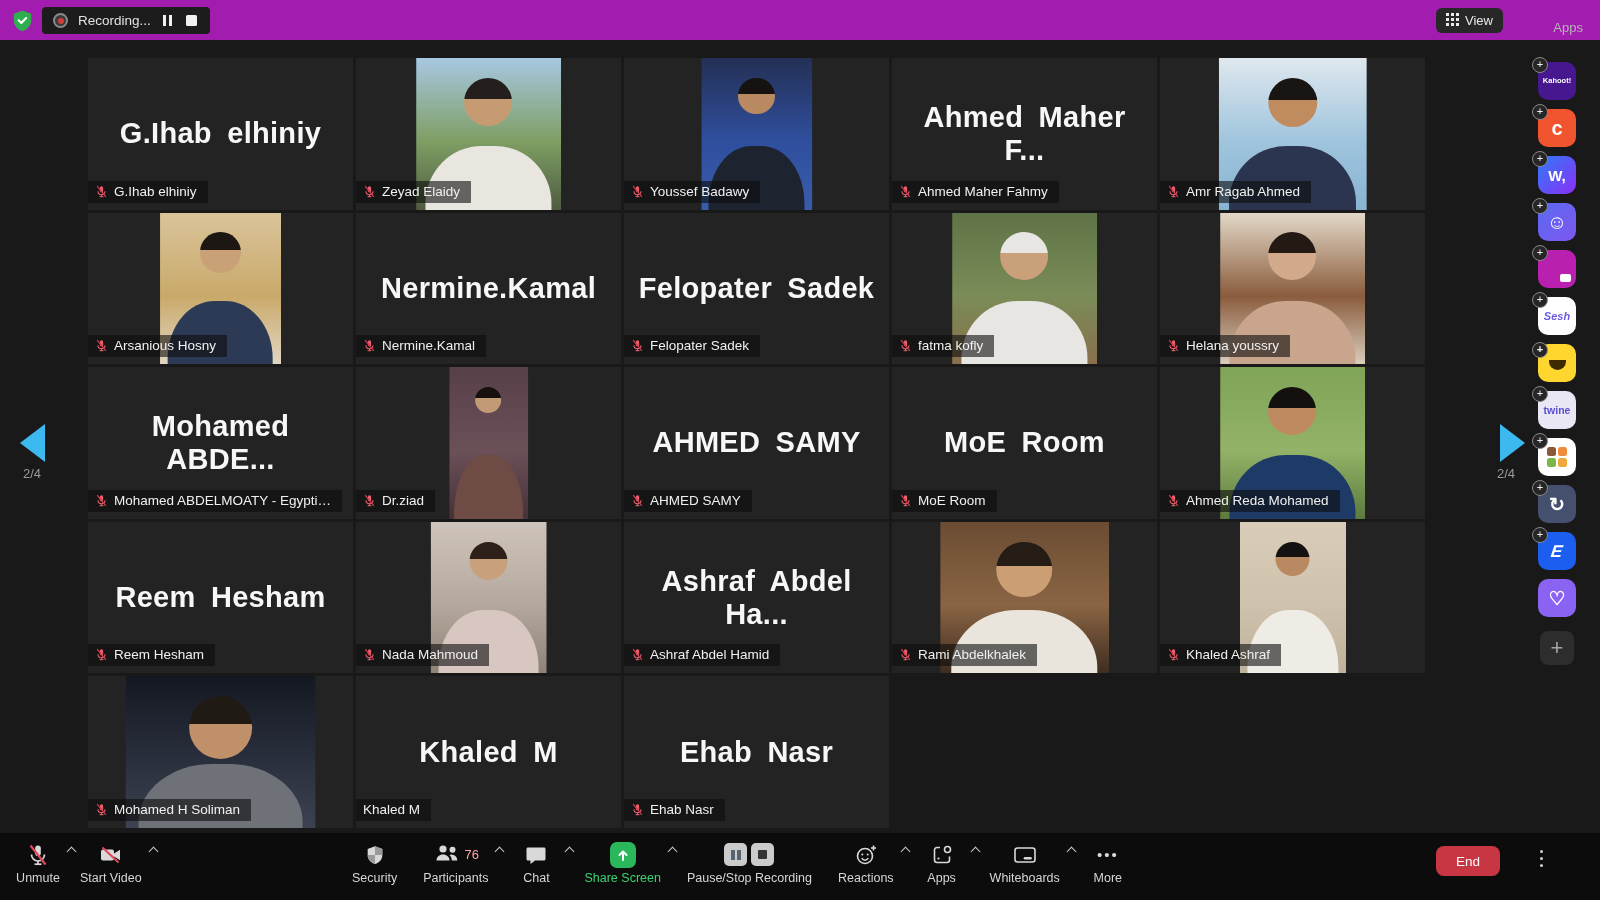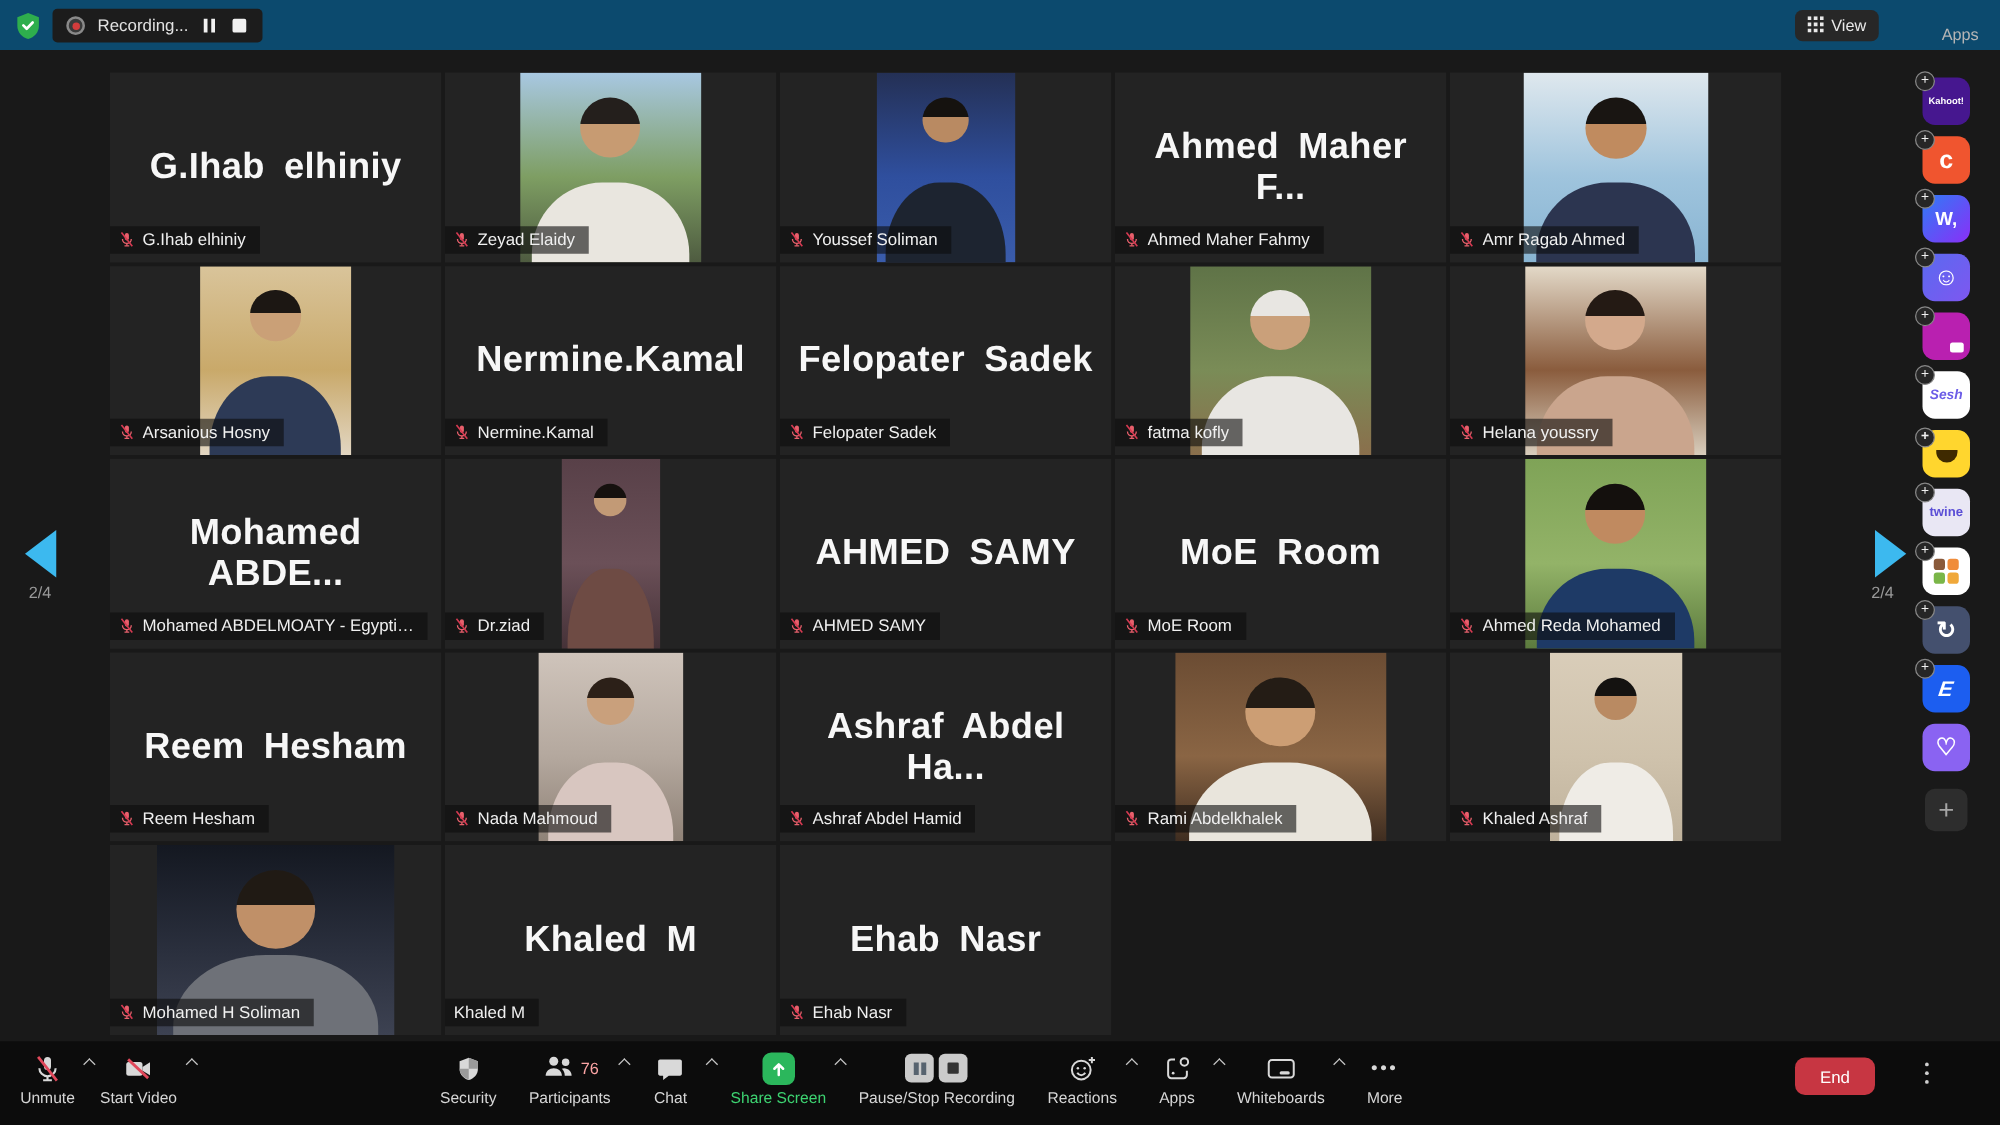--- a/index.html
+++ b/index.html
@@ -1,20 +1,20 @@
 <!DOCTYPE html>
 <html><head>
 <meta charset="utf-8">
 <style>
   * { box-sizing: border-box; margin: 0; padding: 0; }
   html,body { width:1600px; height:900px; overflow:hidden; }
   body { background:#191919; font-family:"Liberation Sans",sans-serif; position:relative; }
 
   
-  .topbar { position:absolute; top:0; left:0; right:0; height:40px; background:#0c4a6e; z-index:30; }
+  .topbar { position:absolute; top:0; left:0; right:0; height:40px; background:#a21caf; z-index:30; }
   .shield-wrap { position:absolute; left:10px; top:8px; width:24px; height:24px; display:flex; align-items:center; justify-content:center; }
   .rec-pill { position:absolute; left:42px; top:7px; height:27px; background:#1c1c1c; border-radius:4px; display:flex; align-items:center; gap:10px; padding:0 11px; }
   .rec-dot { width:15px; height:15px; border-radius:50%; border:2px solid #8a8a8a; background:#3a3a3a; position:relative; }
   .rec-dot::after { content:""; position:absolute; left:2.5px; top:2.5px; width:6px; height:6px; border-radius:50%; background:#d43c3c; }
   .rec-label { color:#e2e2e2; font-size:13.5px; }
   .rec-pause { display:flex; gap:3px; padding:4px 2px; background:none; border:none; cursor:pointer; }
   .rec-pause i { width:3px; height:11px; background:#f0f0f0; display:block; }
   .rec-stop { background:none; border:none; padding:4px 2px; cursor:pointer; }
   .rec-stop i { width:11px; height:11px; background:#f0f0f0; border-radius:1.5px; display:block; }
   .view-btn { position:absolute; top:8px; right:97px; height:25px; background:#272727; border-radius:6px; display:flex; align-items:center; gap:6px; padding:0 10px; color:#e9e9e9; font-size:13px; border:none; cursor:pointer; }
@@ -188,21 +188,21 @@
     <div class="nameplate" data-name="participant-nameplate">
       <span class="np-mic" data-name="muted-mic-icon">
         <svg width="13" height="13" viewBox="0 0 24 24">
               <rect x="9" y="2.5" width="6" height="11" rx="3" fill="#e8606c"></rect>
               <path d="M5.5 11.5a6.5 6.5 0 0 0 13 0" stroke="#e8606c" stroke-width="2" fill="none"></path>
               <line x1="12" y1="18" x2="12" y2="21.5" stroke="#e8606c" stroke-width="2"></line>
               <line x1="8.5" y1="21.5" x2="15.5" y2="21.5" stroke="#e8606c" stroke-width="2"></line>
               <line x1="4" y1="2" x2="20" y2="22" stroke="#d63a52" stroke-width="2.4"></line>
             </svg>
       </span>
-      <span class="np-name" data-name="participant-name-label">Youssef Soliman</span>
+      <span class="np-name" data-name="participant-name-label">Youssef Badawy</span>
     </div>
   </div>
 
   <div class="tile" data-name="participant-tile">
 
     <div class="bigname" data-name="participant-display-name">Ahmed Maher F...</div>
     <div class="nameplate" data-name="participant-nameplate">
       <span class="np-mic" data-name="muted-mic-icon">
         <svg width="13" height="13" viewBox="0 0 24 24">
               <rect x="9" y="2.5" width="6" height="11" rx="3" fill="#e8606c"></rect>

